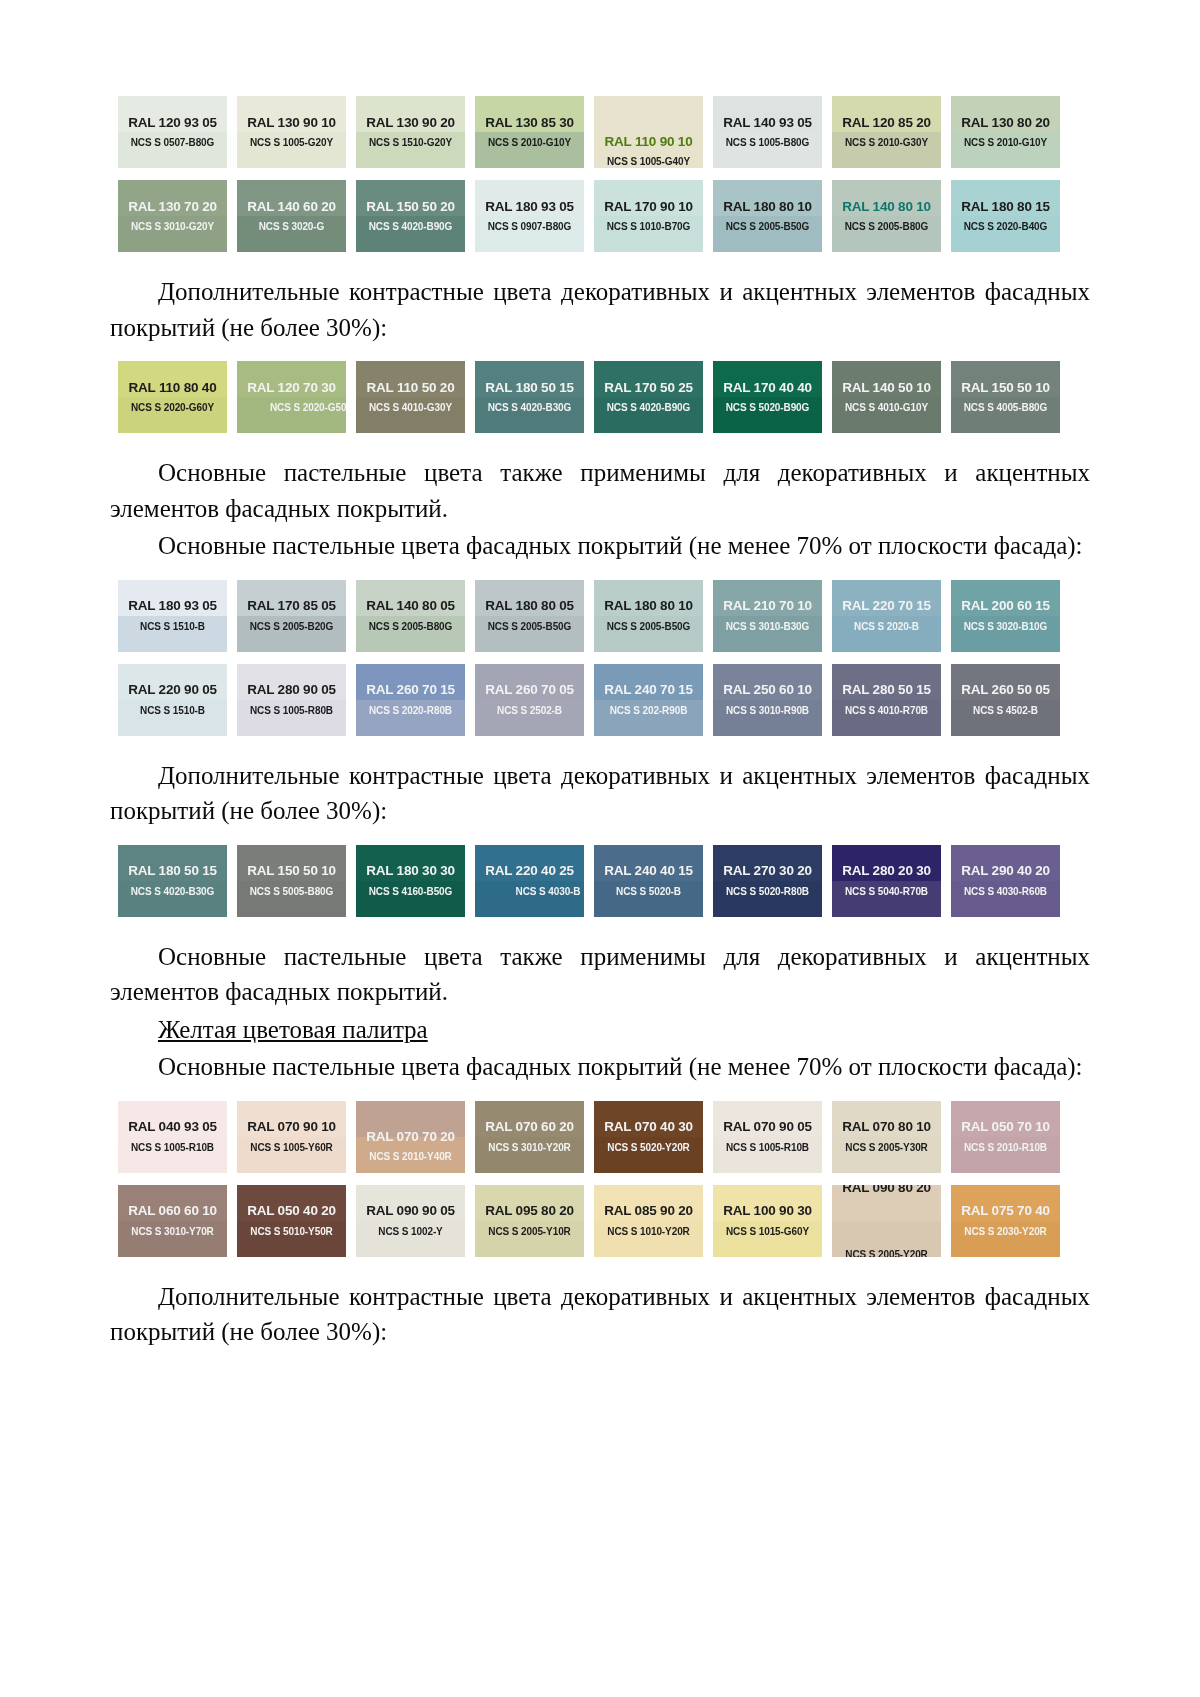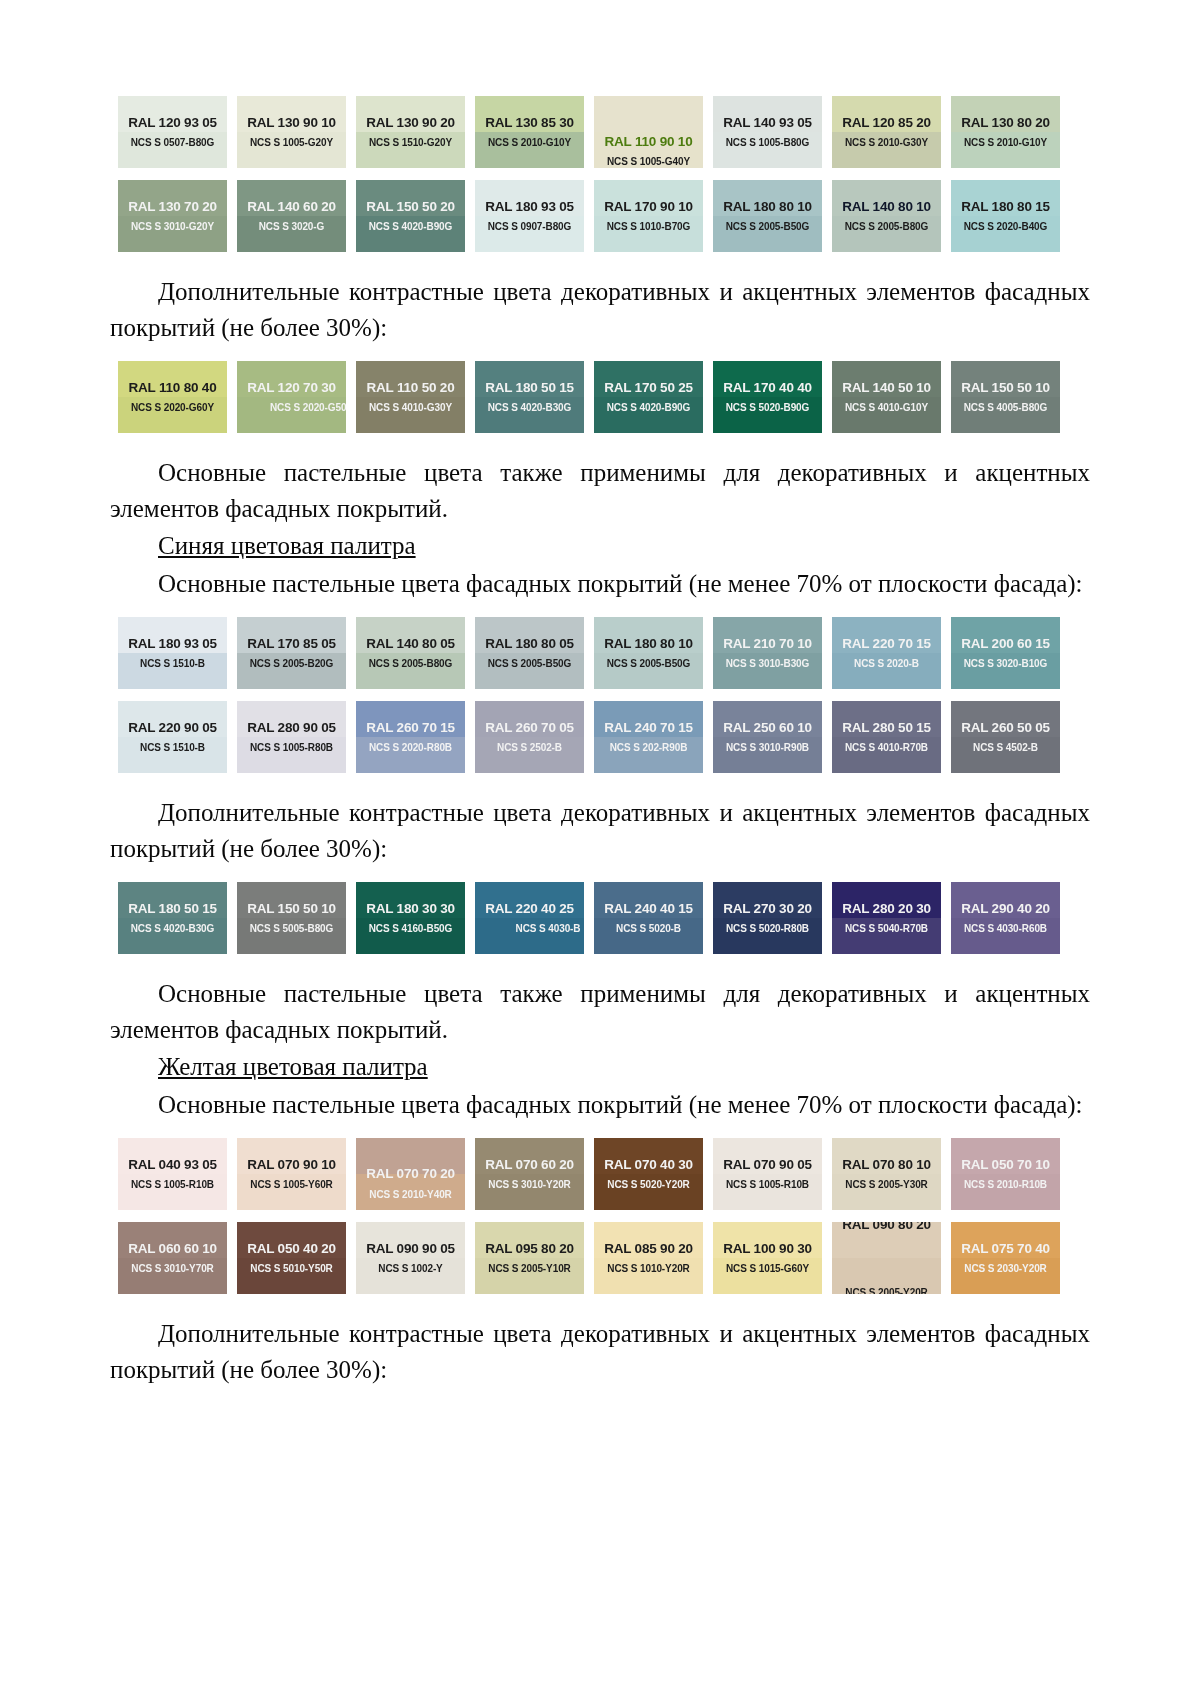--- a/index.html
+++ b/index.html
@@ -221,21 +221,21 @@
             <div class="band-bot" style="background: rgb(159, 189, 192);"></div>
             <div class="txtwrap">
               <div class="ral" style="color: rgb(28, 28, 28);">RAL 180 80 10</div>
               <div class="ncs" style="color: rgb(28, 28, 28);">NCS S 2005-B50G</div>
             </div>
           </div>
           <div class="swatch two-tone">
             <div class="band-top" style="background: rgb(184, 200, 189);"></div>
             <div class="band-bot" style="background: rgb(180, 197, 187);"></div>
             <div class="txtwrap">
-              <div class="ral" style="color: #0f172a;">RAL 140 80 10</div>
+              <div class="ral" style="color: #0f766e;">RAL 140 80 10</div>
               <div class="ncs" style="color: rgb(28, 28, 28);">NCS S 2005-B80G</div>
             </div>
           </div>
           <div class="swatch two-tone">
             <div class="band-top" style="background: rgb(169, 211, 211);"></div>
             <div class="band-bot" style="background: rgb(166, 209, 210);"></div>
             <div class="txtwrap">
               <div class="ral" style="color: rgb(28, 28, 28);">RAL 180 80 15</div>
               <div class="ncs" style="color: rgb(28, 28, 28);">NCS S 2020-B40G</div>
             </div>
@@ -315,23 +315,20 @@
               <div class="ncs" style="color: rgb(242, 242, 242);">NCS S 4005-B80G</div>
             </div>
           </div>
         </div>
     </div>
 
     <div class="spacer-md"></div>
 
     <p class="para">Основные пастельные цвета также применимы для декоративных и акцентных элементов фасадных покрытий.</p>
 
-    <div class="subhead">
-      <span class="u">Синяя цветовая палитра</span>
-    </div>
 
     <p class="para">Основные пастельные цвета фасадных покрытий (не менее 70% от плоскости фасада):</p>
 
     <div class="spacer-sm"></div>
 
     <div class="grid-block">
       <div class="swatch-row">
           <div class="swatch two-tone">
             <div class="band-top" style="background: rgb(228, 234, 239);"></div>
             <div class="band-bot" style="background: rgb(204, 217, 226);"></div>

